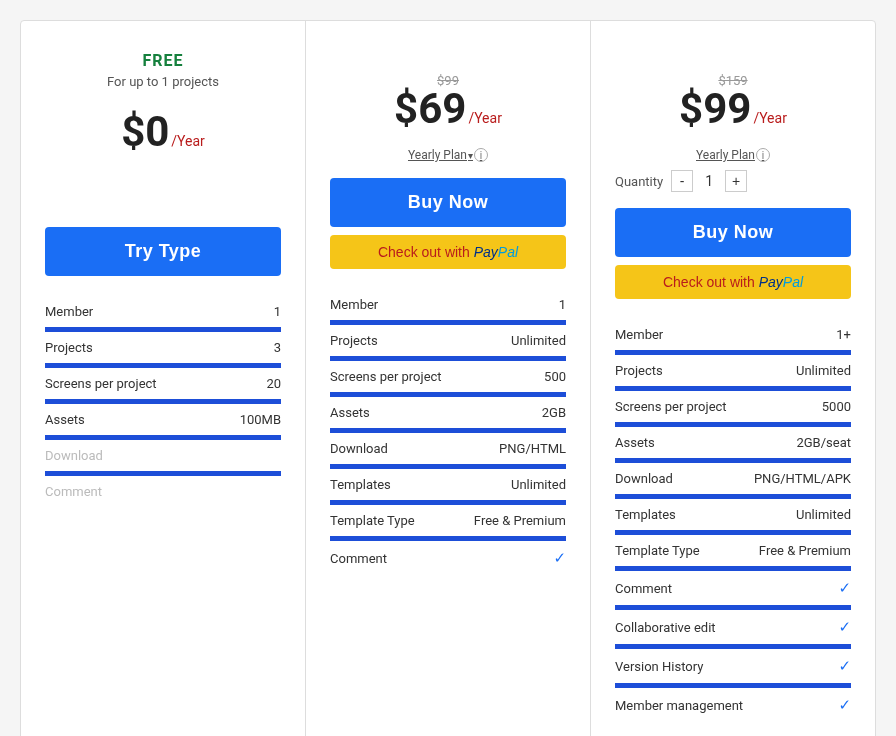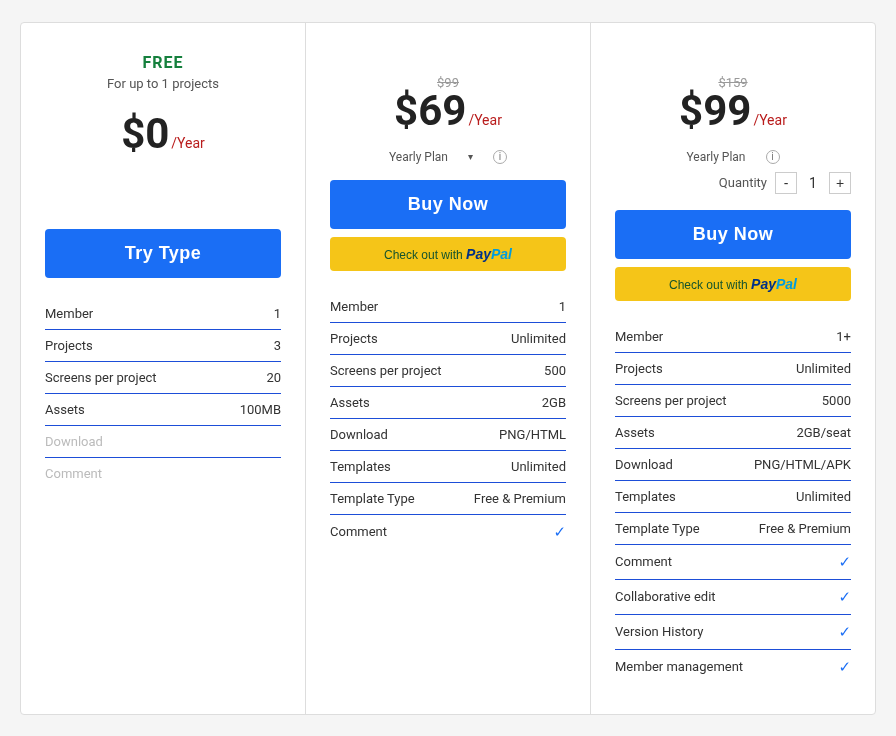--- a/index.html
+++ b/index.html
@@ -72,41 +72,42 @@
       font-size: 14px;
       color: #b91c1c;
     }
     .plan-billing {
       font-size: 12px;
       color: #555;
       margin-top: 10px;
       display: flex;
       align-items: center;
       justify-content: center;
-      gap: 20px;
+      gap: 1px;
+      text-decoration: underline;
     }
     .plan-billing .dropdown-arrow {
       font-size: 10px;
     }
     .info-icon {
       display: inline-flex;
       align-items: center;
       justify-content: center;
       width: 14px;
       height: 14px;
       border-radius: 50%;
       border: 1px solid #aaa;
       font-size: 10px;
       color: #777;
       cursor: pointer;
     }
     .quantity-row {
       display: flex;
       align-items: center;
-      justify-content: flex-end;
+      justify-content: flex-start;
       gap: 8px;
       margin-top: 8px;
       font-size: 13px;
       color: #555;
     }
     .qty-controls {
       display: flex;
       align-items: center;
       gap: 6px;
     }
@@ -148,43 +149,43 @@
       background: #f5c518;
       border: none;
       border-radius: 4px;
       padding: 9px;
       font-size: 13px;
       cursor: pointer;
       margin-top: 8px;
       text-align: center;
     }
     .paypal-text {
-      font-size: 12px;
-      color: #14532d;
+      font-size: 14px;
+      color: #b91c1c;
       font-weight: 500;
     }
     .paypal-logo {
       font-size: 14px;
-      font-weight: 700;
+      font-weight: 400;
       color: #003087;
       font-style: italic;
     }
     .paypal-logo span {
       color: #009cde;
     }
     .features-list {
       margin-top: 20px;
       flex: 1;
     }
     .feature-item {
       display: flex;
       justify-content: space-between;
       align-items: center;
       padding: 8px 0;
-      border-bottom: 1px solid #1d4ed8;
+      border-bottom: 5px solid #1d4ed8;
       font-size: 13px;
     }
     .feature-item:last-child {
       border-bottom: none;
     }
     .feature-label {
       color: #333;
     }
     .feature-label.disabled {
       color: #bbb;

